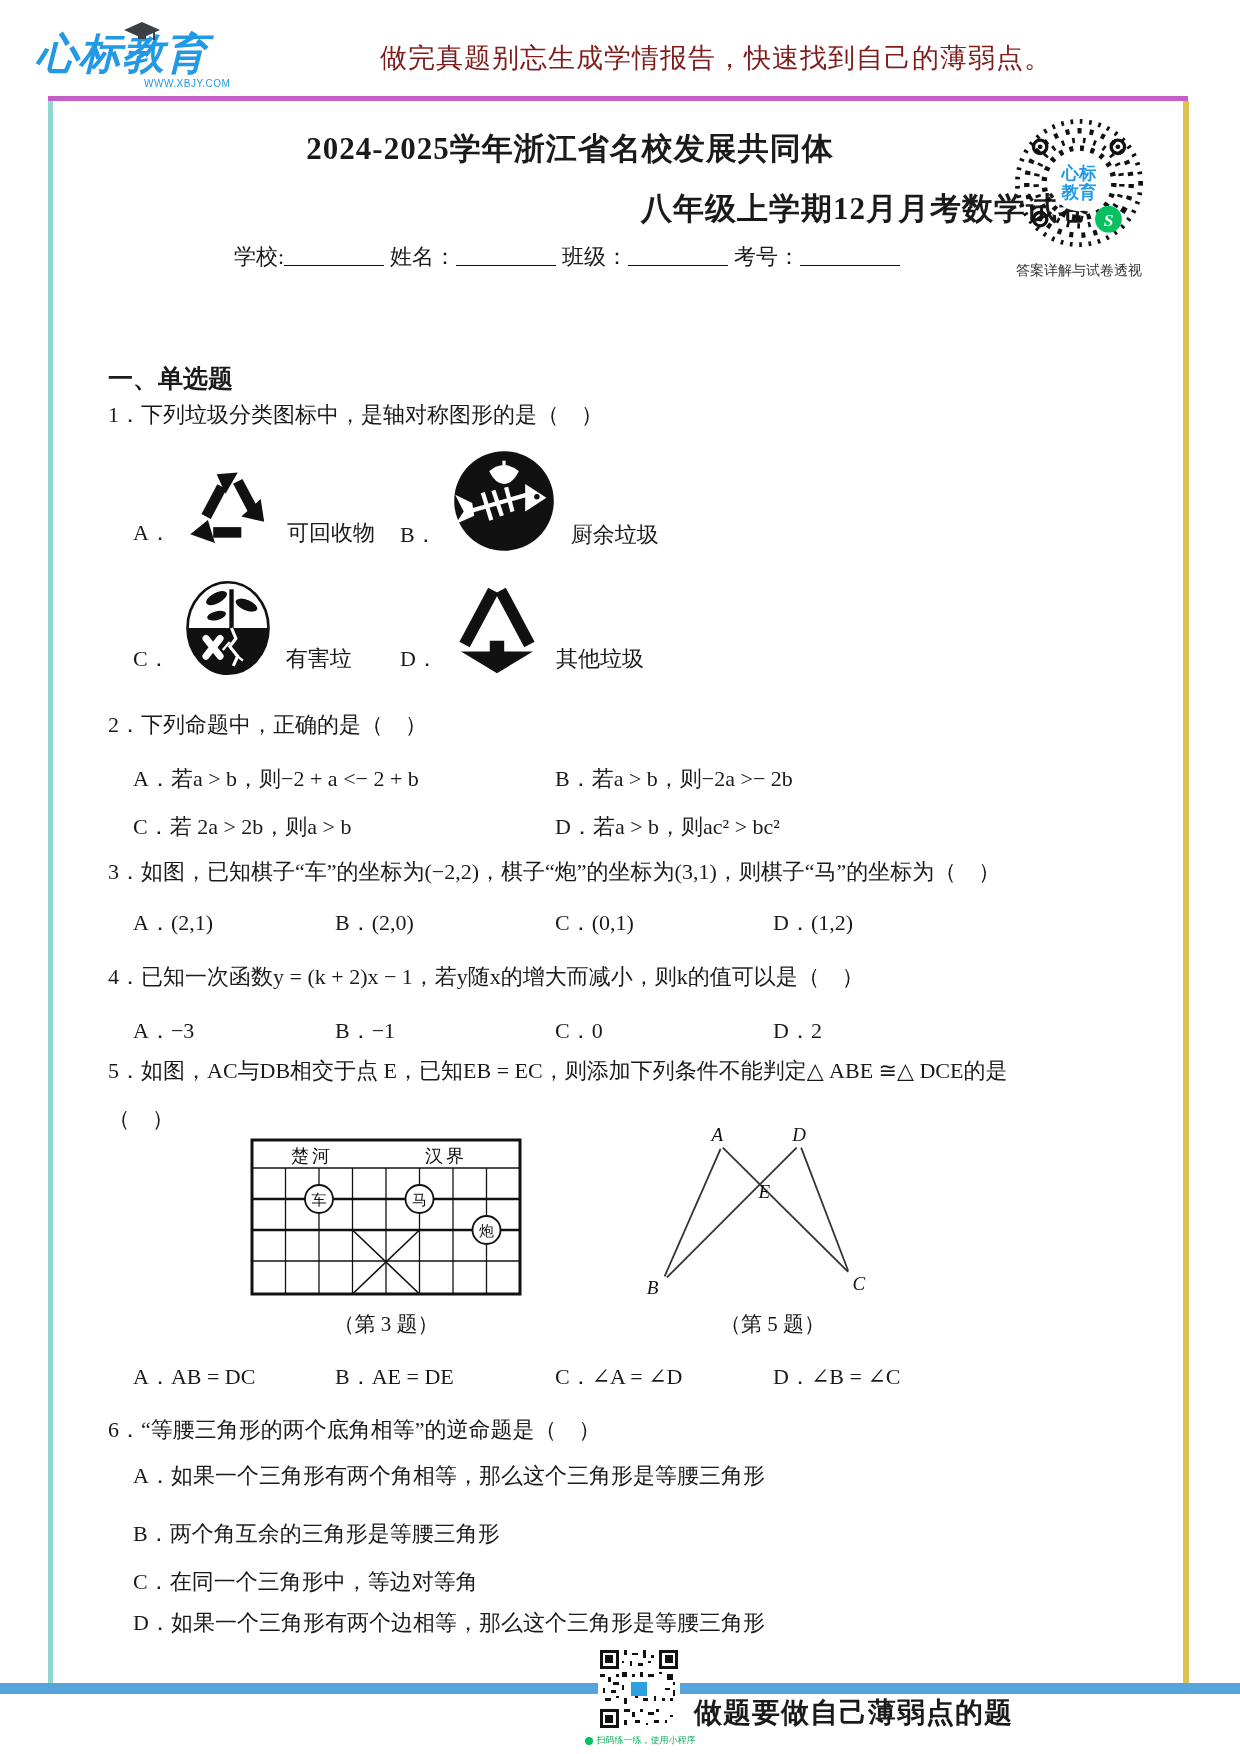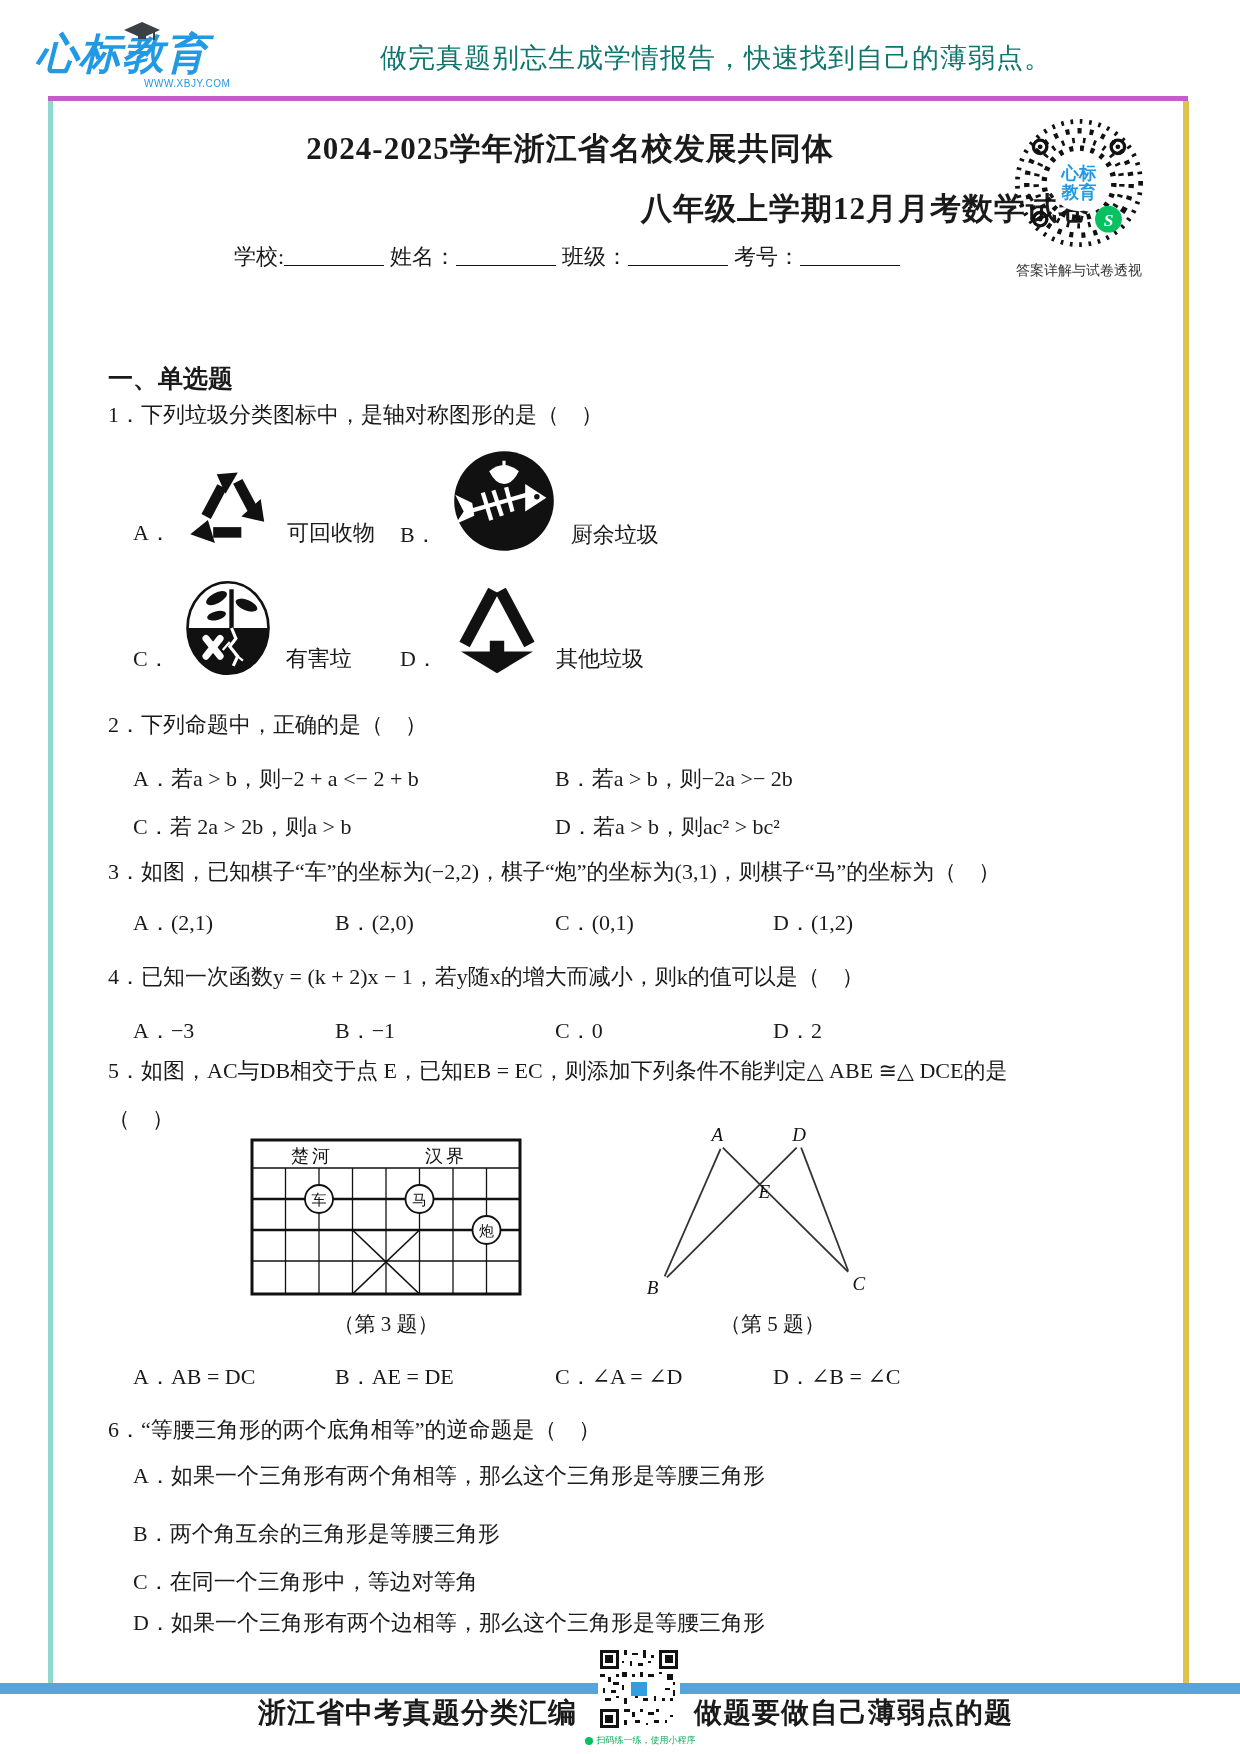--- a/index.html
+++ b/index.html
@@ -9,21 +9,21 @@
     background:#ffffff; overflow:hidden;
     font-family:"Liberation Serif","DejaVu Serif",serif; color:#1a1a1a;padding-left:12px;
   }
   
   .logo { position:absolute; left:36px; top:14px; width:200px; }
   .logo-text { font-family:"Liberation Sans","DejaVu Sans",sans-serif;
     font-weight:bold; font-style:italic; font-size:42px; color:#2299E4; letter-spacing:1px; }
   .cap { position:absolute; left:88px; top:-4px; }
   .logo-url { position:absolute; left:108px; top:52px; font-family:"Liberation Sans",sans-serif;
     font-size:10px; color:#2299E4; letter-spacing:.5px; }
-  .slogan { position:absolute; right:188px; top:28px; font-size:27px; color:#0f766e;
+  .slogan { position:absolute; right:188px; top:28px; font-size:27px; color:#7f1d1d;
     letter-spacing:1px; white-space:nowrap;font-family:Liberation Mono, monospace; }
   
   .rule-purple { position:absolute; left:48px; top:84px; width:1140px; height:5px; background:#C45EC4; }
   .rule-teal   { position:absolute; left:48px; top:89px; width:5px;  height:1592px; background:#8FD8D0; }
   .rule-yellow { position:absolute; left:1183px; top:89px; width:6px; height:1592px; background:#DFC14E; }
   
   .title1 { position:absolute; left:50px; top:116px; width:1040px; text-align:center;
     font-size:31px; font-weight:bold; letter-spacing:1px; }
   .title2 { position:absolute; left:50px; top:176px; width:1040px; text-align:right;
     font-size:31px; font-weight:bold; letter-spacing:1px; }
@@ -268,21 +268,20 @@
   <div class="opt c3" style="top:1350px">C．∠A = ∠D</div>
   <div class="opt c4" style="top:1350px">D．∠B = ∠C</div>
 
   <div class="stem" style="top:1403px">6．“等腰三角形的两个底角相等”的逆命题是（　）</div>
   <div class="opt c1" style="top:1449px">A．如果一个三角形有两个角相等，那么这个三角形是等腰三角形</div>
   <div class="opt c1" style="top:1507px">B．两个角互余的三角形是等腰三角形</div>
   <div class="opt c1" style="top:1555px">C．在同一个三角形中，等边对等角</div>
   <div class="opt c1" style="top:1596px">D．如果一个三角形有两个边相等，那么这个三角形是等腰三角形</div>
 
   <div class="footer-band"></div>
-  <div class="footer-text footer-left">浙江省中考真题分类汇编</div>
   <div class="footer-text footer-right">做题要做自己薄弱点的题</div>
 
   <svg class="footer-qr" width="82" height="82" viewBox="0 0 29 29" shape-rendering="crispEdges">
     <rect width="29" height="29" fill="#fff"></rect>
     <g fill="#111">
       <rect x="0" y="0" width="7" height="7"></rect>
         <rect x="22" y="0" width="7" height="7"></rect>
         <rect x="0" y="22" width="7" height="7"></rect>
     </g>
     <g fill="#fff">

